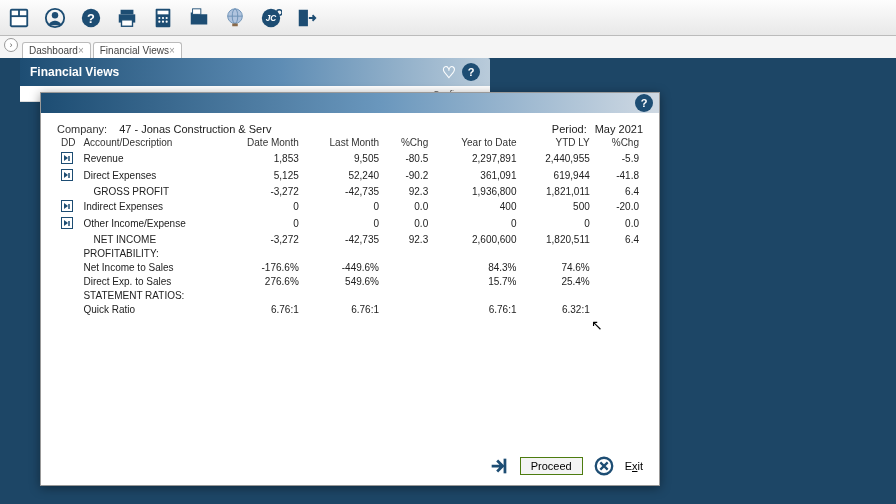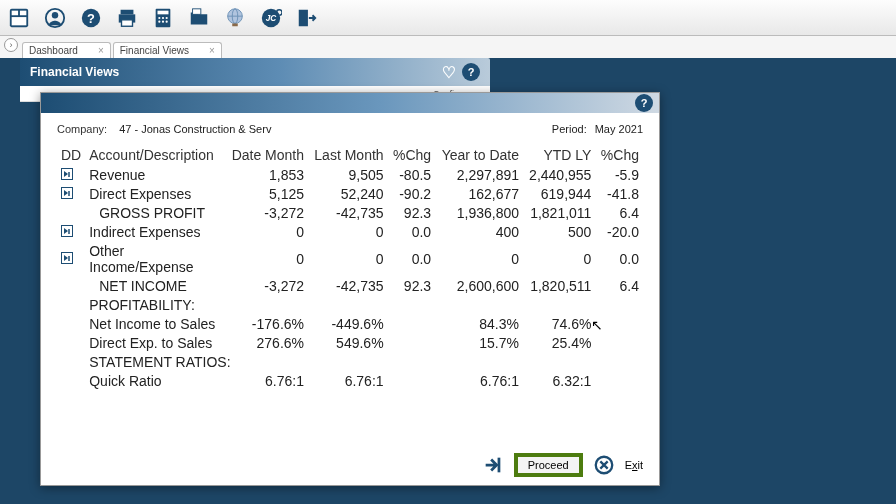--- a/index.html
+++ b/index.html
@@ -6,53 +6,53 @@
 body { font-family: "Segoe UI", Arial, sans-serif; font-size: 11px; background: #1d4666; width: 896px; height: 504px; overflow: hidden; }
 
 
 .toolbar { background: linear-gradient(#fdfdfd, #e8e8e8); height: 36px; border-bottom: 1px solid #bbb; display: flex; align-items: center; padding: 0 4px; gap: 6px; }
 .tool-btn { width: 30px; height: 30px; display: flex; align-items: center; justify-content: center; border-radius: 3px; cursor: pointer; }
 .tool-btn svg { width: 22px; height: 22px; }
 
 
 .tabs-bar { background: #f5f5f5; height: 22px; display: flex; align-items: flex-end; padding-left: 22px; position: relative; }
 .expander { position: absolute; left: 4px; top: 2px; width: 14px; height: 14px; border: 1px solid #999; background: #fff; border-radius: 7px; display: flex; align-items: center; justify-content: center; font-size: 9px; color: #666; cursor: pointer; }
-.tab { background: #fff; border: 1px solid #bbb; border-bottom: none; border-radius: 3px 3px 0 0; padding: 2px 6px; margin-right: 2px; font-size: 10px; display: flex; align-items: center; gap: 20px; color: #444; cursor: pointer; }
+.tab { background: #fff; border: 1px solid #bbb; border-bottom: none; border-radius: 3px 3px 0 0; padding: 2px 6px; margin-right: 2px; font-size: 10px; display: flex; align-items: center; gap: 0; color: #444; cursor: pointer; }
 .tab.active { background: #fff; }
 .tab .close { color: #999; font-size: 10px; }
 
 
 .panel-header { background: linear-gradient(90deg, #1d4d73, #5d8cb4 55%, #b9cbda); color: #fff; height: 28px; display: flex; align-items: center; padding: 0 10px; font-size: 12px; font-weight: 600; justify-content: space-between; margin-left: 20px; width: 470px; border-radius: 2px 2px 0 0; }
 .panel-header .icons { display: flex; gap: 6px; align-items: center; }
 .round-icon { width: 18px; height: 18px; border-radius: 9px; background: #1d4d73; color: #fff; display: flex; align-items: center; justify-content: center; font-size: 11px; font-weight: bold; cursor: pointer; }
 .heart { color: #fff; font-size: 16px; cursor: pointer; }
 
 .sub-strip { margin-left: 20px; width: 470px; background: #fff; height: 16px; font-size: 9px; color: #555; text-align: right; padding-right: 18px; border-bottom: 1px solid #ddd; line-height: 16px; }
 
 
 .report-window { position: absolute; left: 40px; top: 92px; width: 620px; height: 394px; background: #fff; box-shadow: 0 2px 10px rgba(0,0,0,0.4); border: 1px solid #999; }
 .report-header { background: linear-gradient(90deg, #1d4d73, #6a97bd 55%, #cfd9e3); height: 20px; display: flex; justify-content: flex-end; align-items: center; padding-right: 6px; }
 .report-body { padding: 10px 16px 4px 16px; color: #222; }
 
-.meta-row { display: flex; font-size: 11px; margin-bottom: 10px; }
+.meta-row { display: flex; font-size: 11px; }
 .meta-row .label { color: #333; }
 .meta-row .value { margin-left: 12px; }
 .meta-row .period { margin-left: auto; margin-right: 8px; }
 
-table.fin { width: 100%; border-collapse: collapse; font-size: 14px; }
+table.fin { width: 100%; border-collapse: collapse; font-size: 10px; }
 table.fin th { text-align: right; font-weight: 400; color: #333; padding: 2px 4px; border-bottom: 0; }
 table.fin th.left, table.fin td.left { text-align: left; }
 table.fin td { text-align: right; padding: 1.5px 4px; color: #222; }
 .section-head td { padding-top: 10px; font-weight: 400; }
 .dd-col { width: 20px; text-align: center; }
 .dd-icon { width: 12px; height: 12px; display: inline-block; color: #1d4d73; }
 .indent { padding-left: 14px !important; }
 
 .report-footer { position: absolute; bottom: 8px; right: 16px; display: flex; align-items: center; gap: 10px; font-size: 11px; }
-.report-footer .btn { border: 4px solid #4d7c0f; background: #f4f4f4; padding: 2px 10px; cursor: pointer; font-size: 11px; }
+.report-footer .btn { border: 1px solid #4d7c0f; background: #f4f4f4; padding: 2px 10px; cursor: pointer; font-size: 11px; }
 .report-footer .icon { width: 22px; height: 22px; display: flex; align-items: center; justify-content: center; cursor: pointer; }
 .report-footer .exit { cursor: pointer; }
 .exit u { text-decoration: underline; }
 
 .cursor-arrow { position: absolute; font-size: 14px; color: #000; pointer-events: none; }
 </style>
 </head>
 <body>
 
 <div class="toolbar">
@@ -189,21 +189,21 @@
           <tr>
             <td class="left dd-col"><span><svg class="dd-icon" viewBox="0 0 12 12">
                   <rect x="0.5" y="0.5" width="11" height="11" fill="none" stroke="#1d4d73"></rect>
                   <path d="M3 3l4 3-4 3z" fill="#1d4d73"></path>
                   <path d="M8 4v5" stroke="#1d4d73" stroke-width="1.5"></path>
                 </svg></span></td>
             <td class="left">Direct Expenses</td>
             <td>5,125</td>
             <td>52,240</td>
             <td>-90.2</td>
-            <td>162,677</td>
+            <td>361,091</td>
             <td>619,944</td>
             <td>-41.8</td>
           </tr>
           <tr>
             <td class="left dd-col"></td>
             <td class="left indent">GROSS PROFIT</td>
             <td>-3,272</td>
             <td>-42,735</td>
             <td>92.3</td>
             <td>1,936,800</td>

